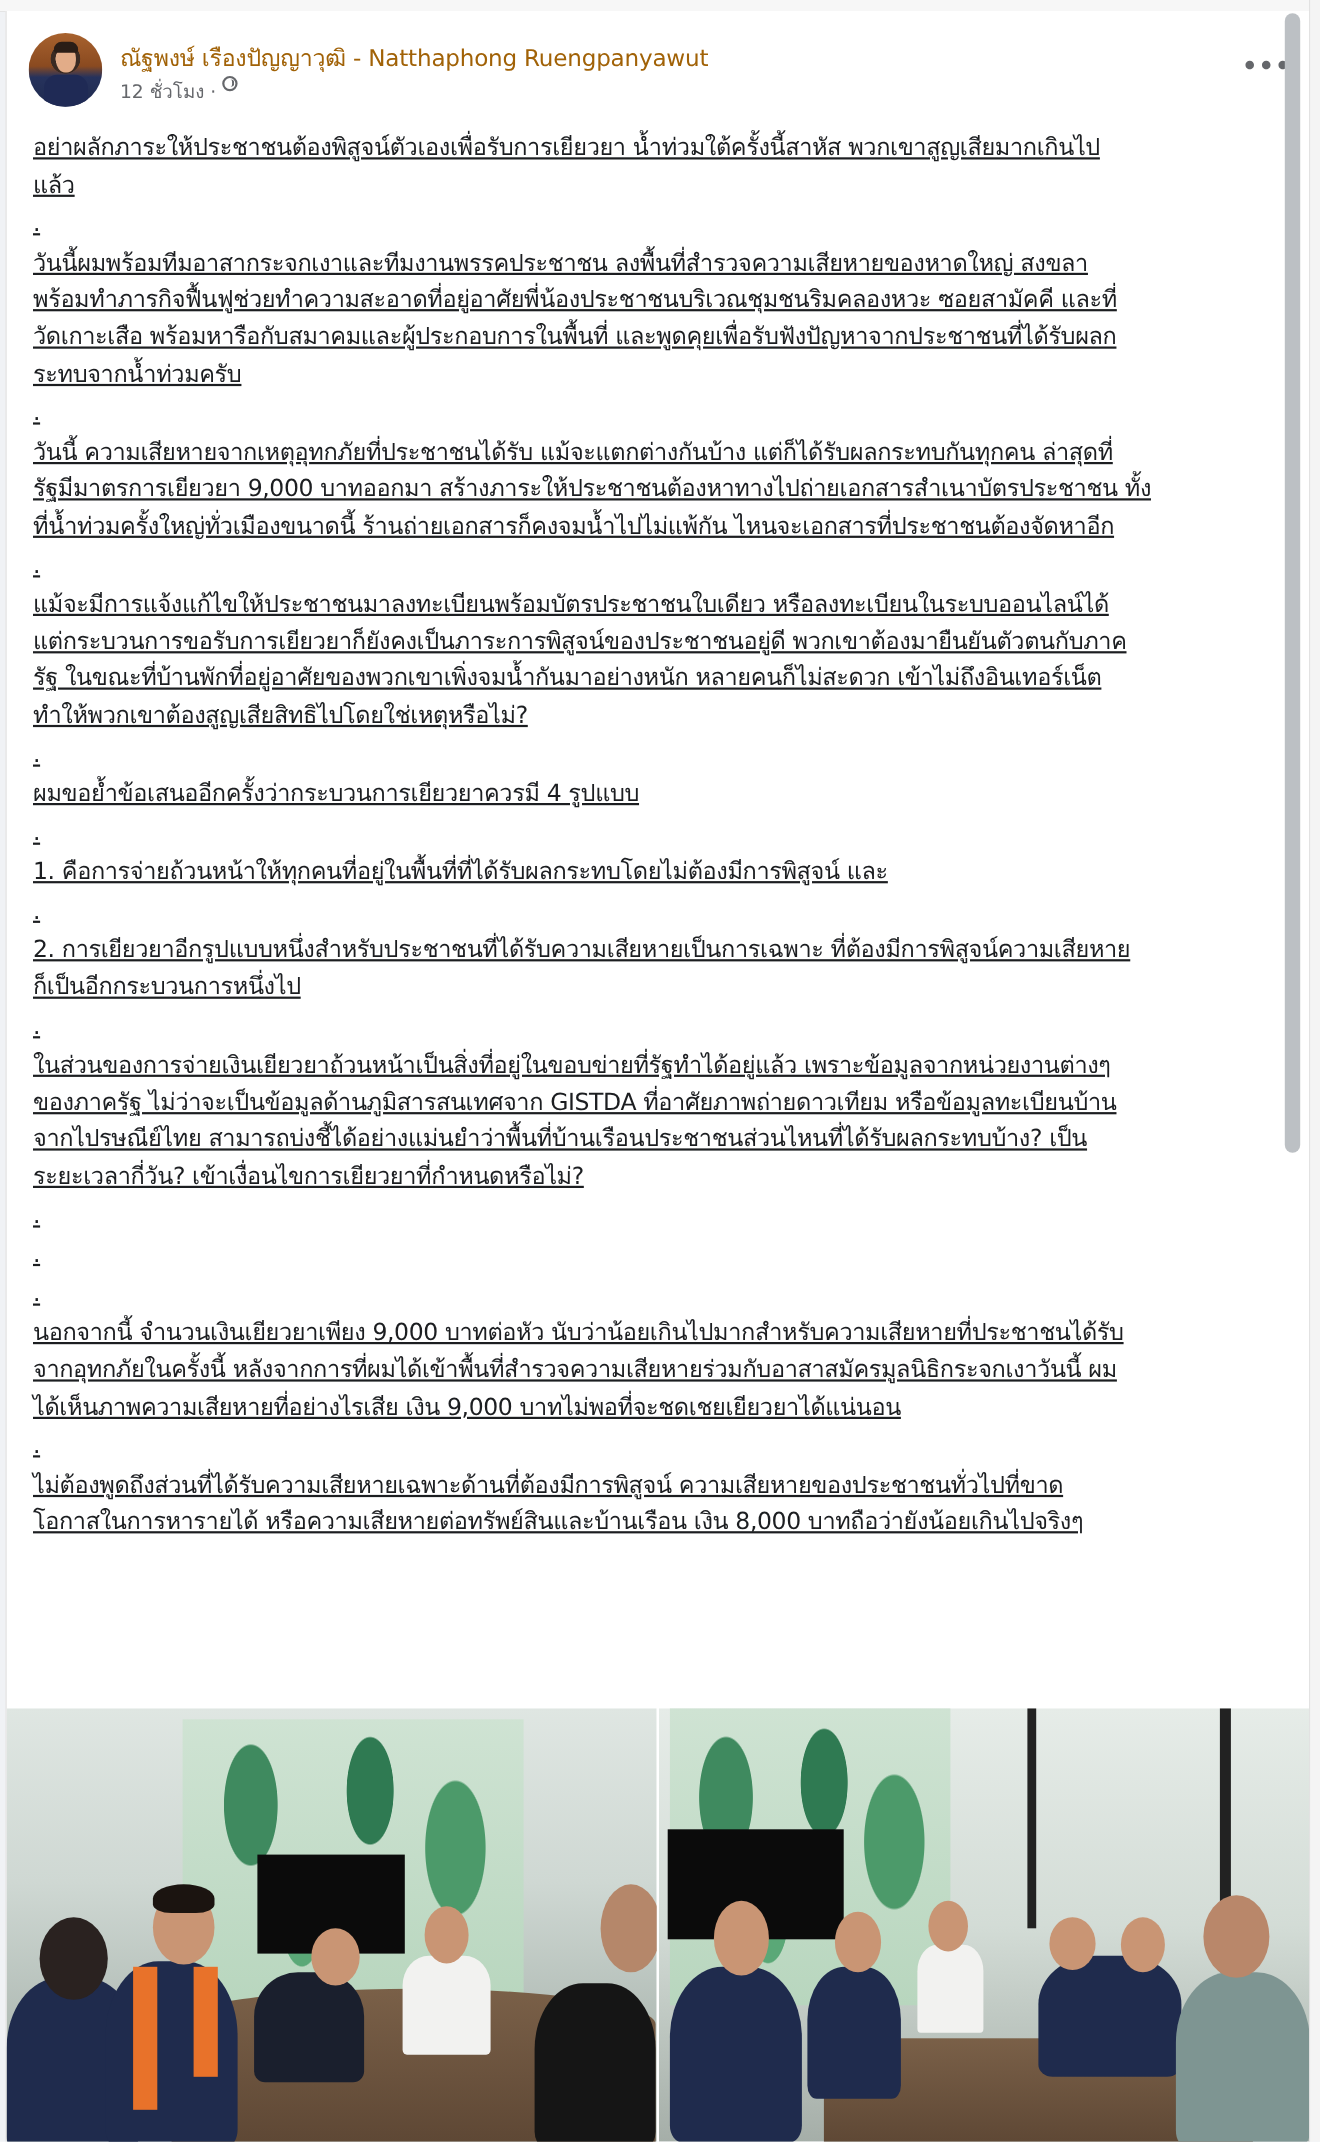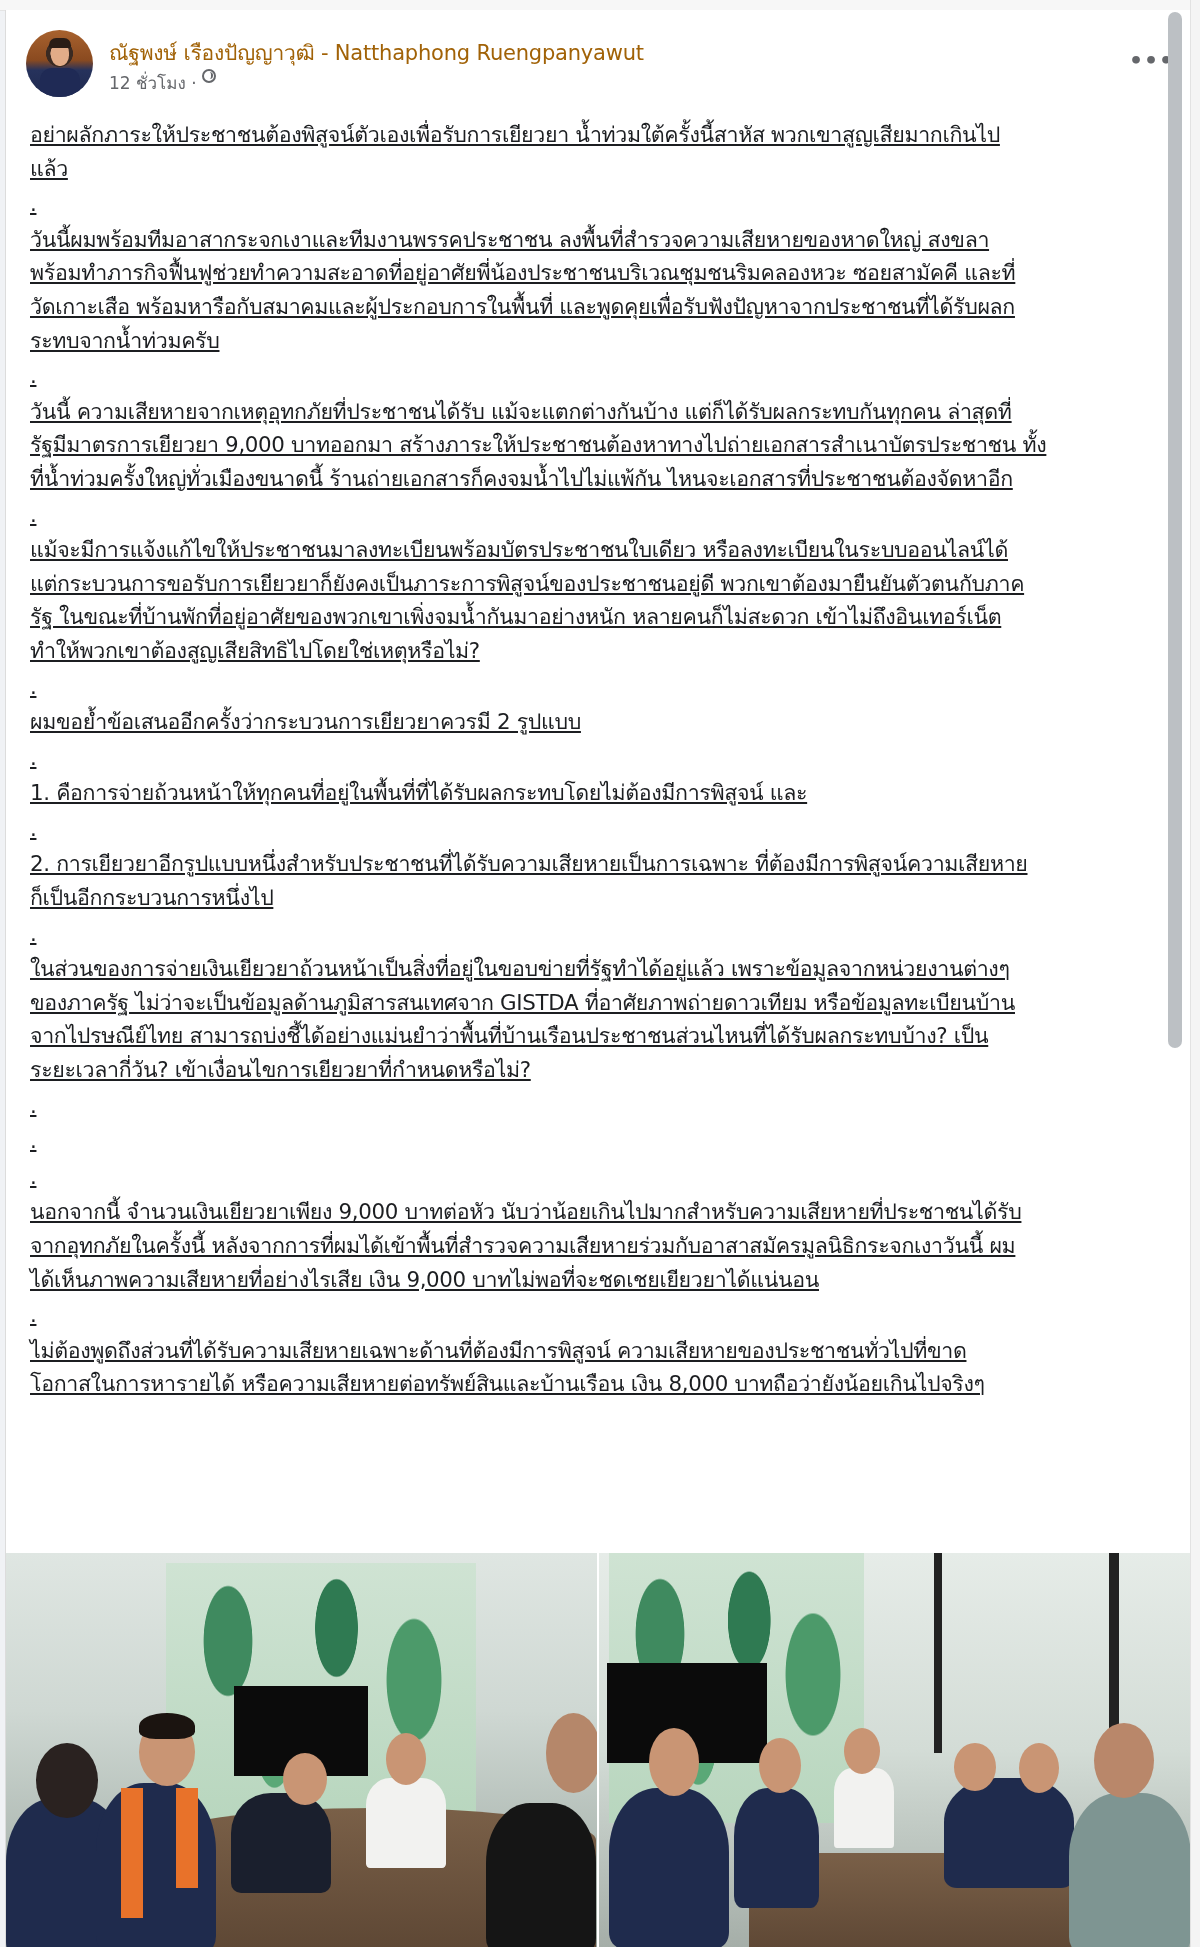--- a/index.html
+++ b/index.html
@@ -92,21 +92,21 @@
     <p>.</p>
     <p>วันนี้ ความเสียหายจากเหตุอุทกภัยที่ประชาชนได้รับ แม้จะแตกต่างกันบ้าง แต่ก็ได้รับผลกระทบกันทุกคน ล่าสุดที่
 รัฐมีมาตรการเยียวยา 9,000 บาทออกมา สร้างภาระให้ประชาชนต้องหาทางไปถ่ายเอกสารสำเนาบัตรประชาชน ทั้ง
 ที่น้ำท่วมครั้งใหญ่ทั่วเมืองขนาดนี้ ร้านถ่ายเอกสารก็คงจมน้ำไปไม่แพ้กัน ไหนจะเอกสารที่ประชาชนต้องจัดหาอีก</p>
     <p>.</p>
     <p>แม้จะมีการแจ้งแก้ไขให้ประชาชนมาลงทะเบียนพร้อมบัตรประชาชนใบเดียว หรือลงทะเบียนในระบบออนไลน์ได้
 แต่กระบวนการขอรับการเยียวยาก็ยังคงเป็นภาระการพิสูจน์ของประชาชนอยู่ดี พวกเขาต้องมายืนยันตัวตนกับภาค
 รัฐ ในขณะที่บ้านพักที่อยู่อาศัยของพวกเขาเพิ่งจมน้ำกันมาอย่างหนัก หลายคนก็ไม่สะดวก เข้าไม่ถึงอินเทอร์เน็ต
 ทำให้พวกเขาต้องสูญเสียสิทธิไปโดยใช่เหตุหรือไม่?</p>
     <p>.</p>
-    <p>ผมขอย้ำข้อเสนออีกครั้งว่ากระบวนการเยียวยาควรมี 2 รูปแบบ</p>
+    <p>ผมขอย้ำข้อเสนออีกครั้งว่ากระบวนการเยียวยาควรมี 4 รูปแบบ</p>
     <p>.</p>
     <p>1. คือการจ่ายถ้วนหน้าให้ทุกคนที่อยู่ในพื้นที่ที่ได้รับผลกระทบโดยไม่ต้องมีการพิสูจน์ และ</p>
     <p>.</p>
     <p>2. การเยียวยาอีกรูปแบบหนึ่งสำหรับประชาชนที่ได้รับความเสียหายเป็นการเฉพาะ ที่ต้องมีการพิสูจน์ความเสียหาย
 ก็เป็นอีกกระบวนการหนึ่งไป</p>
     <p>.</p>
     <p>ในส่วนของการจ่ายเงินเยียวยาถ้วนหน้าเป็นสิ่งที่อยู่ในขอบข่ายที่รัฐทำได้อยู่แล้ว เพราะข้อมูลจากหน่วยงานต่างๆ
 ของภาครัฐ ไม่ว่าจะเป็นข้อมูลด้านภูมิสารสนเทศจาก GISTDA ที่อาศัยภาพถ่ายดาวเทียม หรือข้อมูลทะเบียนบ้าน
 จากไปรษณีย์ไทย สามารถบ่งชี้ได้อย่างแม่นยำว่าพื้นที่บ้านเรือนประชาชนส่วนไหนที่ได้รับผลกระทบบ้าง? เป็น
 ระยะเวลากี่วัน? เข้าเงื่อนไขการเยียวยาที่กำหนดหรือไม่?</p>

